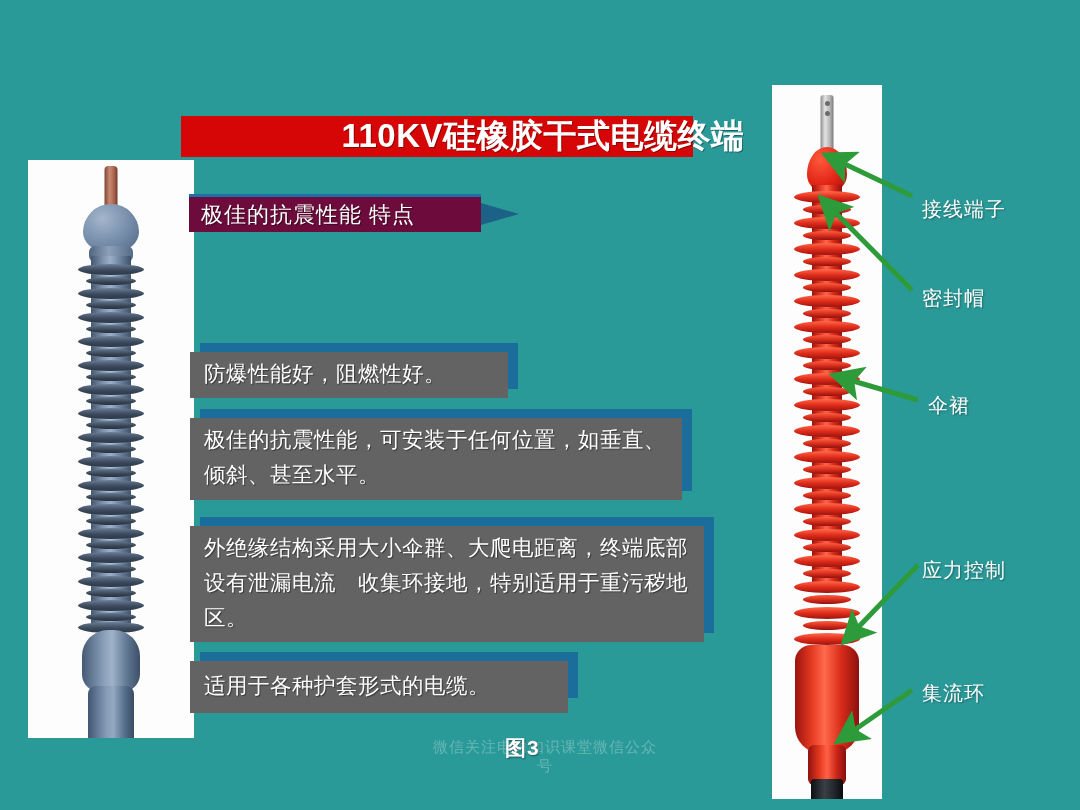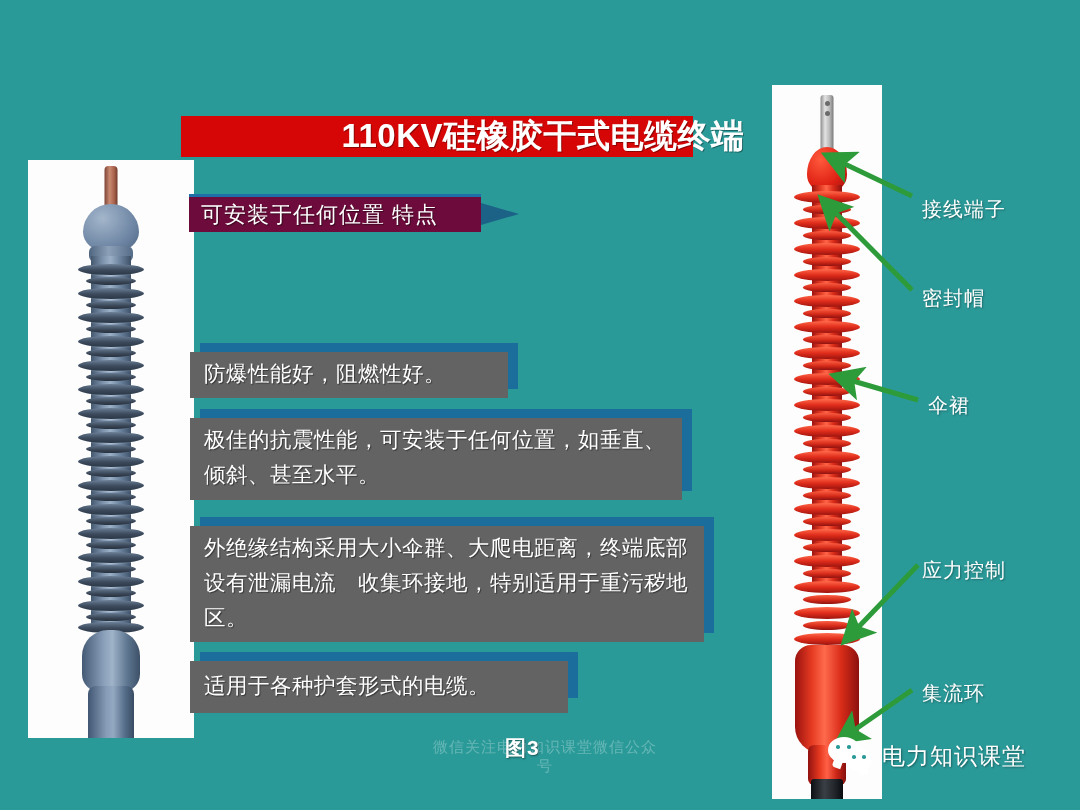--- a/index.html
+++ b/index.html
@@ -319,21 +319,21 @@
       <div class="rt-cable"></div>
 
     </div>
   </div>
 
   <div class="title-band"></div>
   <div class="title-text">110KV硅橡胶干式电缆终端</div>
 
   <div class="subtitle-tail"></div>
   <div class="subtitle">
-    <span>可安装于任何位置 特点</span>
+    <span>极佳的抗震性能 特点</span>
   </div>
 
 
   <div class="bullet" style="left:190px;top:352px;width:318px;height:46px">
     <div class="shadow" style="width:318px;height:46px"></div>
     <div class="box" style="width:318px;height:46px">
       <p>防爆性能好，阻燃性好。</p>
     </div>
   </div>
 
@@ -375,25 +375,14 @@
 
   <div class="callout" style="left:922px;top:196px">接线端子</div>
   <div class="callout" style="left:922px;top:285px">密封帽</div>
   <div class="callout" style="left:928px;top:392px">伞裙</div>
   <div class="callout" style="left:922px;top:557px">应力控制</div>
   <div class="callout" style="left:922px;top:680px">集流环</div>
 
   <div class="watermark">微信关注电力知识课堂微信公众号</div>
   <div class="figcap">图3</div>
 
-  <div class="brand">
-    <div class="wechat">
-      <div class="b1"></div>
-      <div class="b2"></div>
-      <i class="e1"></i>
-      <i class="e2"></i>
-      <i class="e3"></i>
-      <i class="e4"></i>
-    </div>
-    <div class="brand-name">电力知识课堂</div>
-  </div>
 
 </div>
 
 </body></html>

